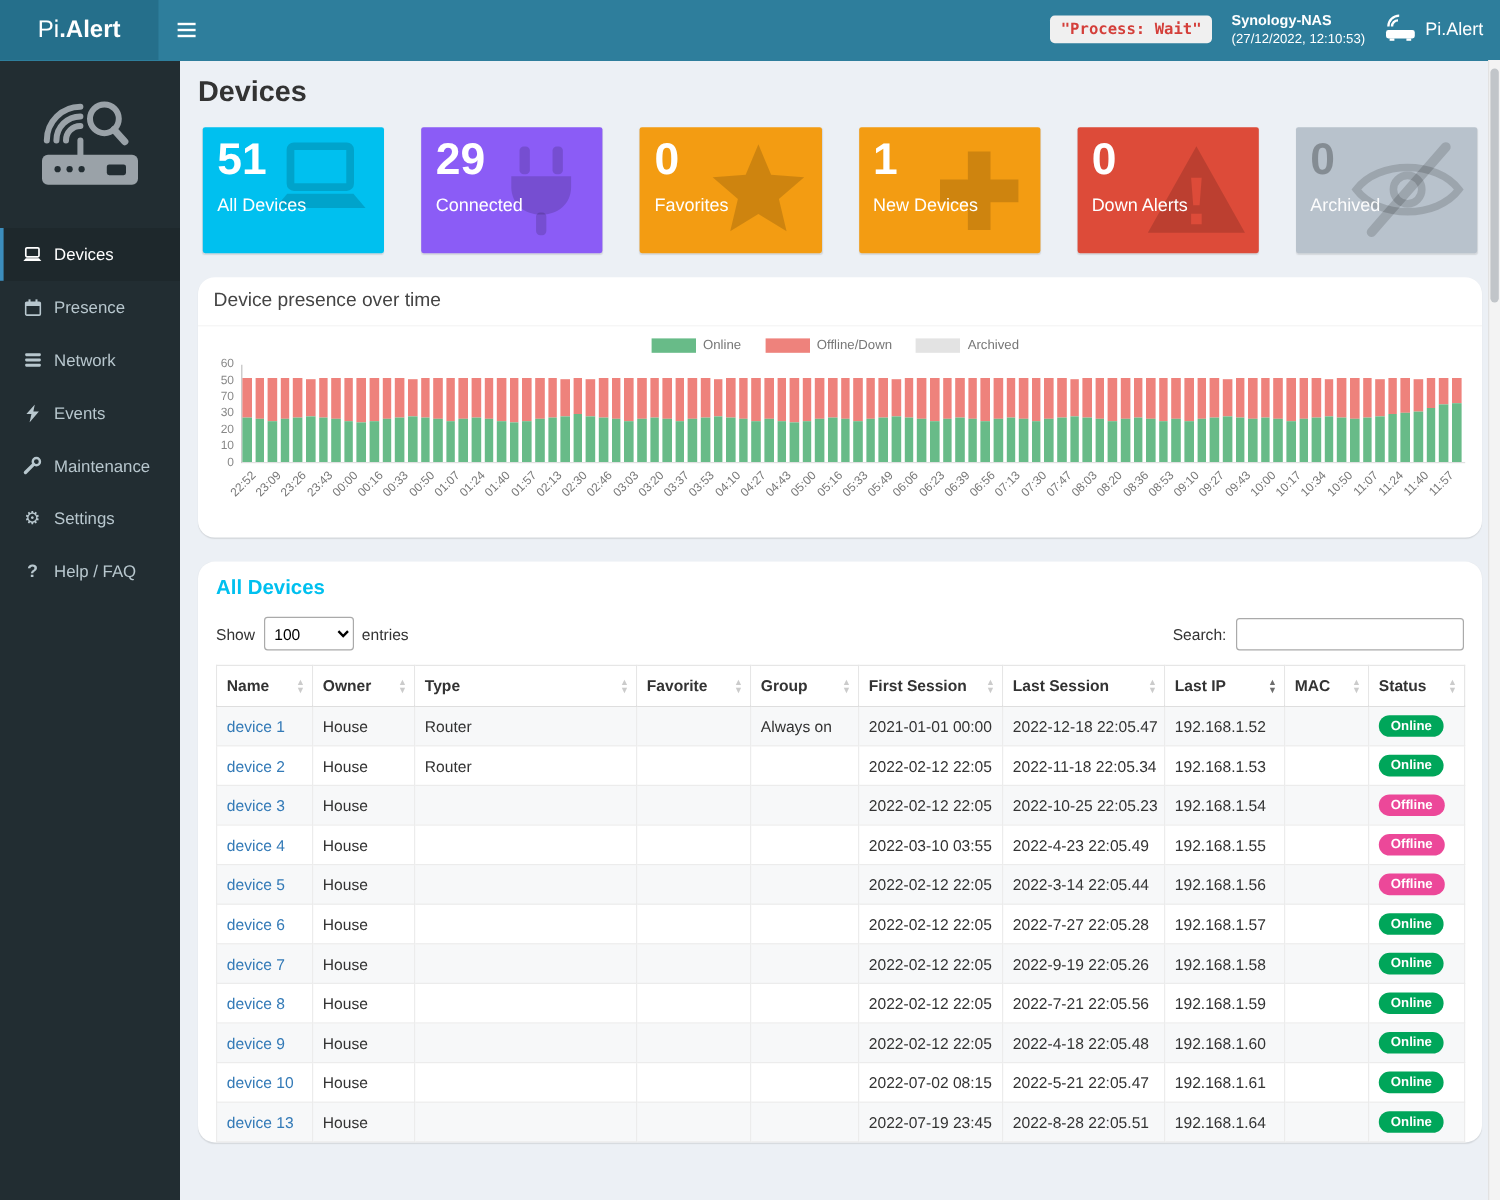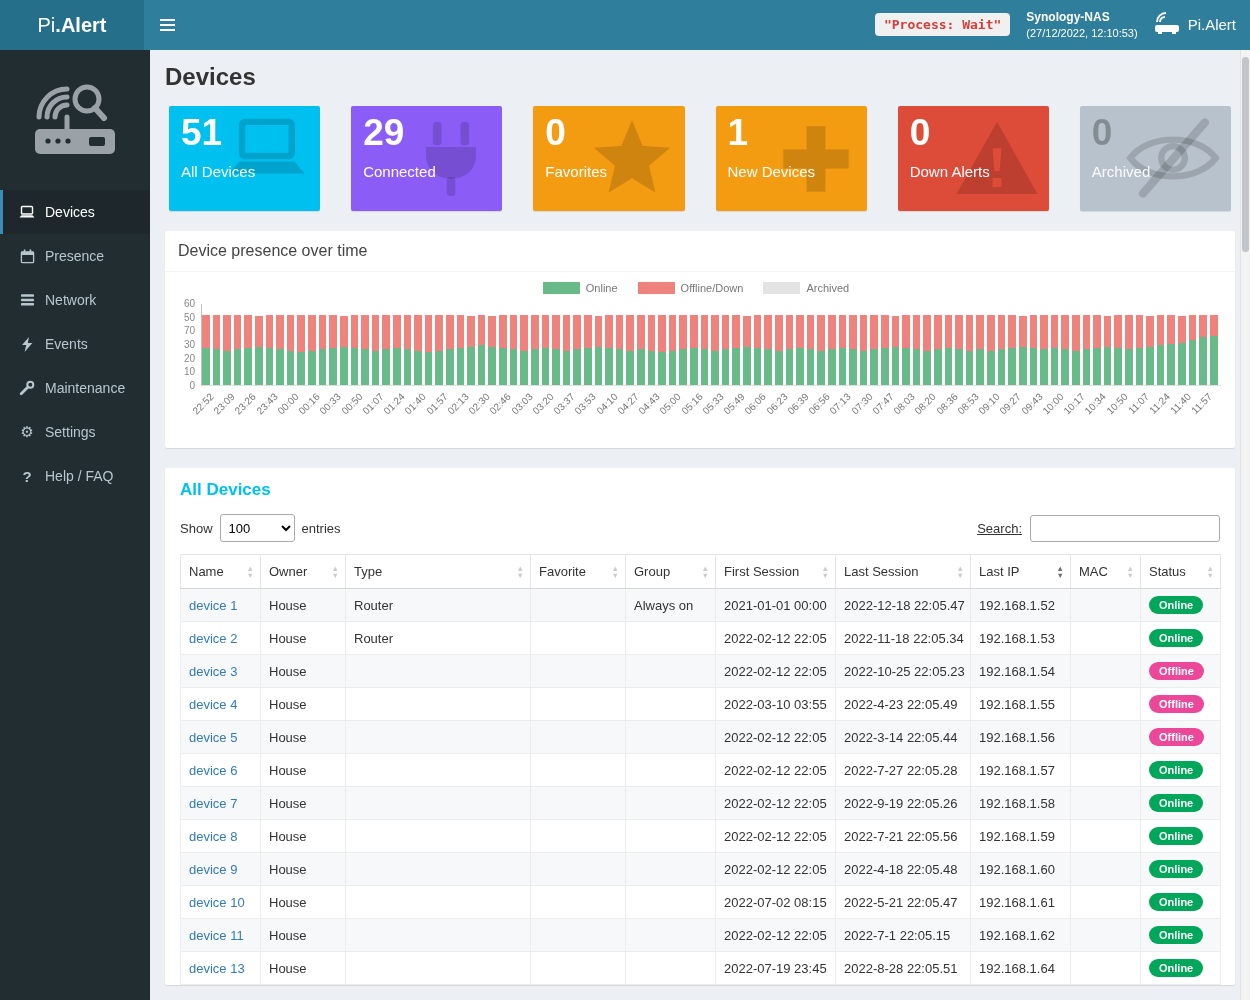--- a/index.html
+++ b/index.html
@@ -1,21 +1,21 @@
 <!DOCTYPE html>
 <html><head>
 <meta charset="utf-8">
 <style>
   * { box-sizing: border-box; margin: 0; padding: 0; }
   html, body { width: 1250px; height: 1000px; overflow: hidden; }
   body { font-family: "Liberation Sans", sans-serif; background: #ecf0f5; font-size: 13px; color: #333; }
 
   
   .topbar { position: fixed; top: 0; left: 0; width: 1250px; height: 50px; background: #2e7e9c; z-index: 30; display: flex; }
-  .logo { width: 144px; height: 50px; background: #256f8b; color: #fff; font-size: 20px; display: flex; align-items: center; justify-content: center; flex: none; }
+  .logo { width: 132px; height: 50px; background: #256f8b; color: #fff; font-size: 20px; display: flex; align-items: center; justify-content: center; flex: none; }
   .logo .lite { font-weight: 300; }
   .logo .bold { font-weight: 700; }
   .navstrip { flex: 1; display: flex; align-items: center; }
   .hamburger { width: 46px; height: 50px; display: flex; flex-direction: column; justify-content: center; align-items: center; gap: 3px; cursor: pointer; }
   .hamburger i { display: block; width: 15px; height: 2px; background: #fff; }
   .nav-right { margin-left: auto; display: flex; align-items: center; gap: 16px; padding-right: 14px; }
   .process-badge { background: #f0f0f0; border-radius: 4px; padding: 4px 9px; font-family: "DejaVu Sans Mono", monospace; font-size: 13px; color: #d43f3a; font-weight: bold; }
   .host-info { color: #fff; line-height: 1.3; }
   .host-info .hn { font-size: 12px; font-weight: bold; }
   .host-info .ht { font-size: 11px; }
@@ -36,21 +36,21 @@
   
   .boxes { display: flex; gap: 31px; margin: 0 19px 20px; }
   .small-box { flex: 1; height: 105px; border-radius: 2px; position: relative; color: #fff; box-shadow: 0 1px 1px rgba(0,0,0,0.1); overflow: hidden; }
   .small-box .box-value { font-size: 37px; font-weight: bold; padding: 6px 0 0 12px; line-height: 1.15; position: relative; z-index: 2; }
   .small-box .box-label { font-size: 15px; padding: 8px 0 0 12px; position: relative; z-index: 2; }
   .small-box .bicon { position: absolute; right: 8px; top: 10px; z-index: 1; }
   .small-box.box-gray .box-value { color: rgba(0,0,0,0.28); }
   .small-box.box-gray .box-label { color: rgba(255,255,255,0.95); }
 
   
-  .panel { background: #fff; margin: 0 15px 20px; box-shadow: 0 1px 1px rgba(0,0,0,0.1); border-radius: 2px; }
+  .panel { background: #fff; margin: 0 15px 20px; box-shadow: 0 1px 1px rgba(0,0,0,0.1); border-radius: 14px; }
   .panel-header { padding: 11px 13px; font-size: 16px; color: #444; border-bottom: 1px solid #f4f4f4; }
 
   
   .chart-body { padding: 4px 14px 4px 6px; }
   .legend { display: flex; justify-content: center; align-items: center; gap: 20px; margin: 6px 0 10px; }
   .legend-item { display: flex; align-items: center; gap: 6px; font-size: 11px; color: #777; cursor: pointer; }
   .legend-item .swatch { display: inline-block; width: 37px; height: 12px; }
   .chart-row { display: flex; }
   .yaxis { width: 30px; position: relative; height: 82px; flex: none; }
   .yaxis .ytick { position: absolute; right: 6px; font-size: 10px; color: #888; }
@@ -64,25 +64,25 @@
   .xspacer { width: 30px; flex: none; }
   .xl { flex: 1; position: relative; height: 58px; }
   .xl span { position: absolute; top: 5px; right: calc(100% - 7px); transform: rotate(-45deg); transform-origin: 100% 0; font-size: 10px; color: #777; white-space: nowrap; }
 
   
   .devices-panel { padding: 12px 15px 0; }
   .devices-title { font-size: 17px; font-weight: bold; color: #00c0ef; margin-bottom: 14px; }
   .table-controls { display: flex; justify-content: space-between; align-items: center; font-size: 13px; color: #333; margin-bottom: 12px; }
   .tc-left { display: flex; align-items: center; gap: 7px; }
   .tc-left select { width: 75px; height: 28px; border: 1px solid #aaa; border-radius: 3px; font-size: 13px; padding: 2px 4px; background: #fff; font-family: "Liberation Sans", sans-serif; }
-  .tc-right { display: flex; align-items: center; gap: 8px; text-decoration: underline; }
+  .tc-right { display: flex; align-items: center; gap: 8px; }
   .tc-right input { width: 190px; height: 27px; border: 1px solid #aaa; border-radius: 3px; padding: 3px 6px; font-size: 13px; font-family: "Liberation Sans", sans-serif; }
 
   table.devices { width: 100%; border-collapse: collapse; table-layout: fixed; font-size: 13px; }
-  table.devices th { text-align: left; font-weight: normal; color: #333; padding: 9px 20px 9px 8px; border: 1px solid #e6e6e6; border-bottom: 1px solid #d6d6d6; position: relative; cursor: pointer; background: #fff; white-space: nowrap; overflow: hidden; }
+  table.devices th { text-align: left; font-weight: bold; color: #333; padding: 9px 20px 9px 8px; border: 1px solid #e6e6e6; border-bottom: 1px solid #d6d6d6; position: relative; cursor: pointer; background: #fff; white-space: nowrap; overflow: hidden; }
   table.devices td { padding: 7px 8px; border: 1px solid #ececec; white-space: nowrap; overflow: hidden; }
   table.devices tbody tr:nth-child(odd) { background: #f7f8f9; }
   table.devices tbody tr:nth-child(even) { background: #fff; }
   .sorticons { position: absolute; right: 6px; top: 50%; transform: translateY(-50%); display: inline-flex; flex-direction: column; font-size: 7.5px; line-height: 0.95; color: #cbcbcb; }
   .sorticons.sorted { color: #6d6d6d; }
   a.devlink { color: #337ab7; text-decoration: none; cursor: pointer; margin-top: 48px; }
   .badge { display: inline-block; min-width: 54px; text-align: center; padding: 3px 10px; border-radius: 10px; font-size: 11px; font-weight: bold; color: #fff; }
   .badge.online { background: #00a65a; }
   .badge.offline { background: #ec4899; }
 
@@ -1026,32 +1026,20 @@
             <td></td>
             <td></td>
             <td></td>
             <td>2022-07-02  08:15</td>
             <td>2022-5-21  22:05.47</td>
             <td>192.168.1.61</td>
             <td></td>
             <td><span class="badge online">Online</span></td>
           </tr>
           <tr>
-            <td><a class="devlink">device 11</a></td>
-            <td>House</td>
-            <td></td>
-            <td></td>
-            <td></td>
-            <td>2022-02-12  22:05</td>
-            <td>2022-7-1  22:05.15</td>
-            <td>192.168.1.62</td>
-            <td></td>
-            <td><span class="badge online">Online</span></td>
-          </tr>
-          <tr>
             <td><a class="devlink">device 13</a></td>
             <td>House</td>
             <td></td>
             <td></td>
             <td></td>
             <td>2022-07-19  23:45</td>
             <td>2022-8-28  22:05.51</td>
             <td>192.168.1.64</td>
             <td></td>
             <td><span class="badge online">Online</span></td>

